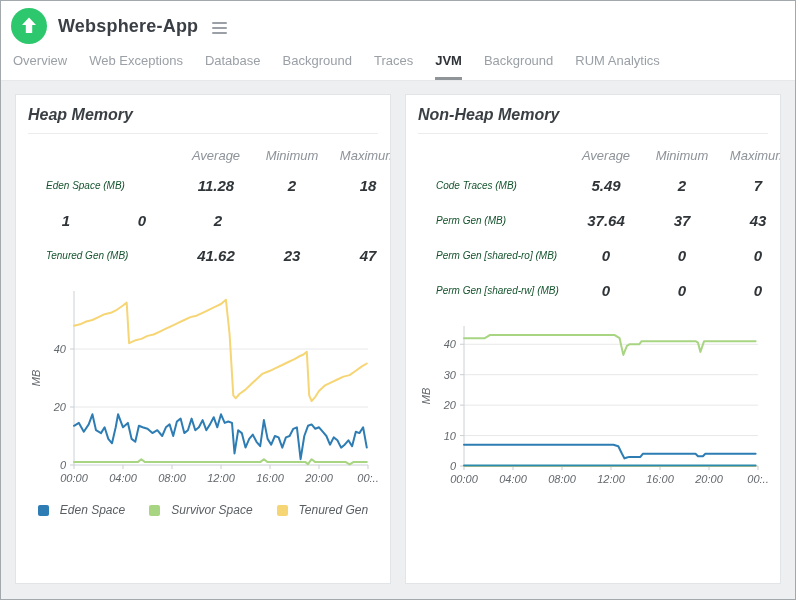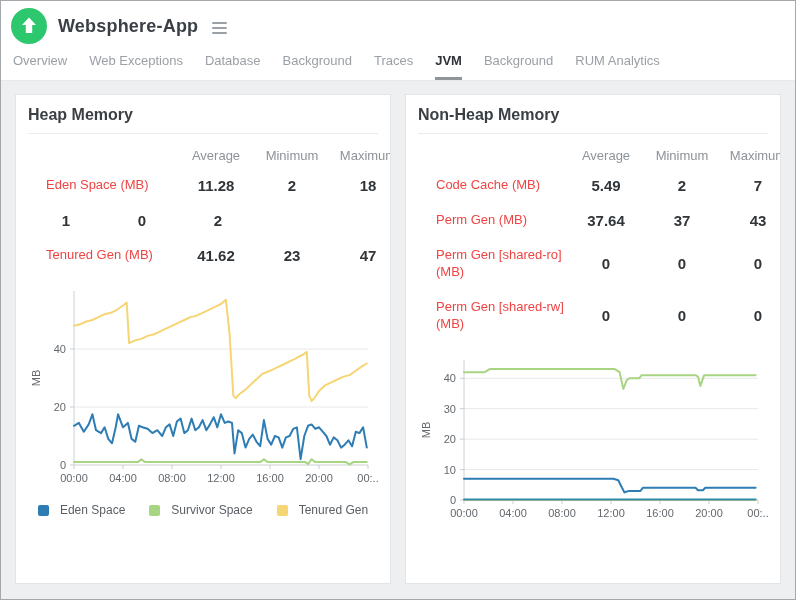--- a/index.html
+++ b/index.html
@@ -41,32 +41,32 @@
     padding-bottom:9px; border-bottom:3px solid transparent; white-space:nowrap;
   }
   .tab.active { color:#2f3337; font-weight:700; border-bottom-color:#8f9499; }
   
   main {
     flex:1 1 auto; background:#edeff1;
     display:flex; gap:14px; padding:13px 14px 15px 14px; overflow:hidden;
   }
   .panel {
     flex:1 1 0; background:#fff; border:1px solid #e2e5e8;
-    padding:11px 0 11px 12px; overflow:hidden;
+    padding:11px 0 11px 12px; overflow:hidden;font-style:italic;
   }
   .panel h2 {
     margin:0 12px 0 0; font-size:16px; font-weight:700; color:#3a3f44;
     padding-bottom:9px; border-bottom:1px solid #ececee;
   }
   
   .tablewrap { width:100%; overflow:hidden; margin-top:6px; }
   .trow { display:flex; align-items:center; }
   .trow .c-label {
     flex:0 0 150px; padding-left:18px;
-    font-size:13px; color:#ef4444; line-height:1.3;
+    font-size:10px; color:#14532d; line-height:1.3;
   }
   .trow .c-val { flex:0 0 76px; text-align:center; font-size:15px; color:#303539; font-weight:700; }
   .trow.thead { padding:8px 12px 5px 0; }
   .trow.thead .c-val { font-size:13px; color:#8d9399; font-weight:400; }
   .trow.data { padding:9px 0; }
   
   svg.chart { display:block; margin-top:10px; font-family:"Liberation Sans", sans-serif; }
   .legend {
     display:flex; flex-wrap:wrap; justify-content:center;
     column-gap:24px; row-gap:9px; margin-top:8px; margin-right:12px;
@@ -187,21 +187,21 @@
       <h2>Non-Heap Memory</h2>
 
       <div class="tablewrap">
         <div class="trow thead">
           <div class="c-label"></div>
           <div class="c-val">Average</div>
           <div class="c-val">Minimum</div>
           <div class="c-val">Maximum</div>
         </div>
         <div class="trow data">
-          <div class="c-label">Code Cache (MB)</div>
+          <div class="c-label">Code Traces (MB)</div>
           <div class="c-val">5.49</div>
           <div class="c-val">2</div>
           <div class="c-val">7</div>
         </div>
         <div class="trow data">
           <div class="c-label">Perm Gen (MB)</div>
           <div class="c-val">37.64</div>
           <div class="c-val">37</div>
           <div class="c-val">43</div>
         </div>

